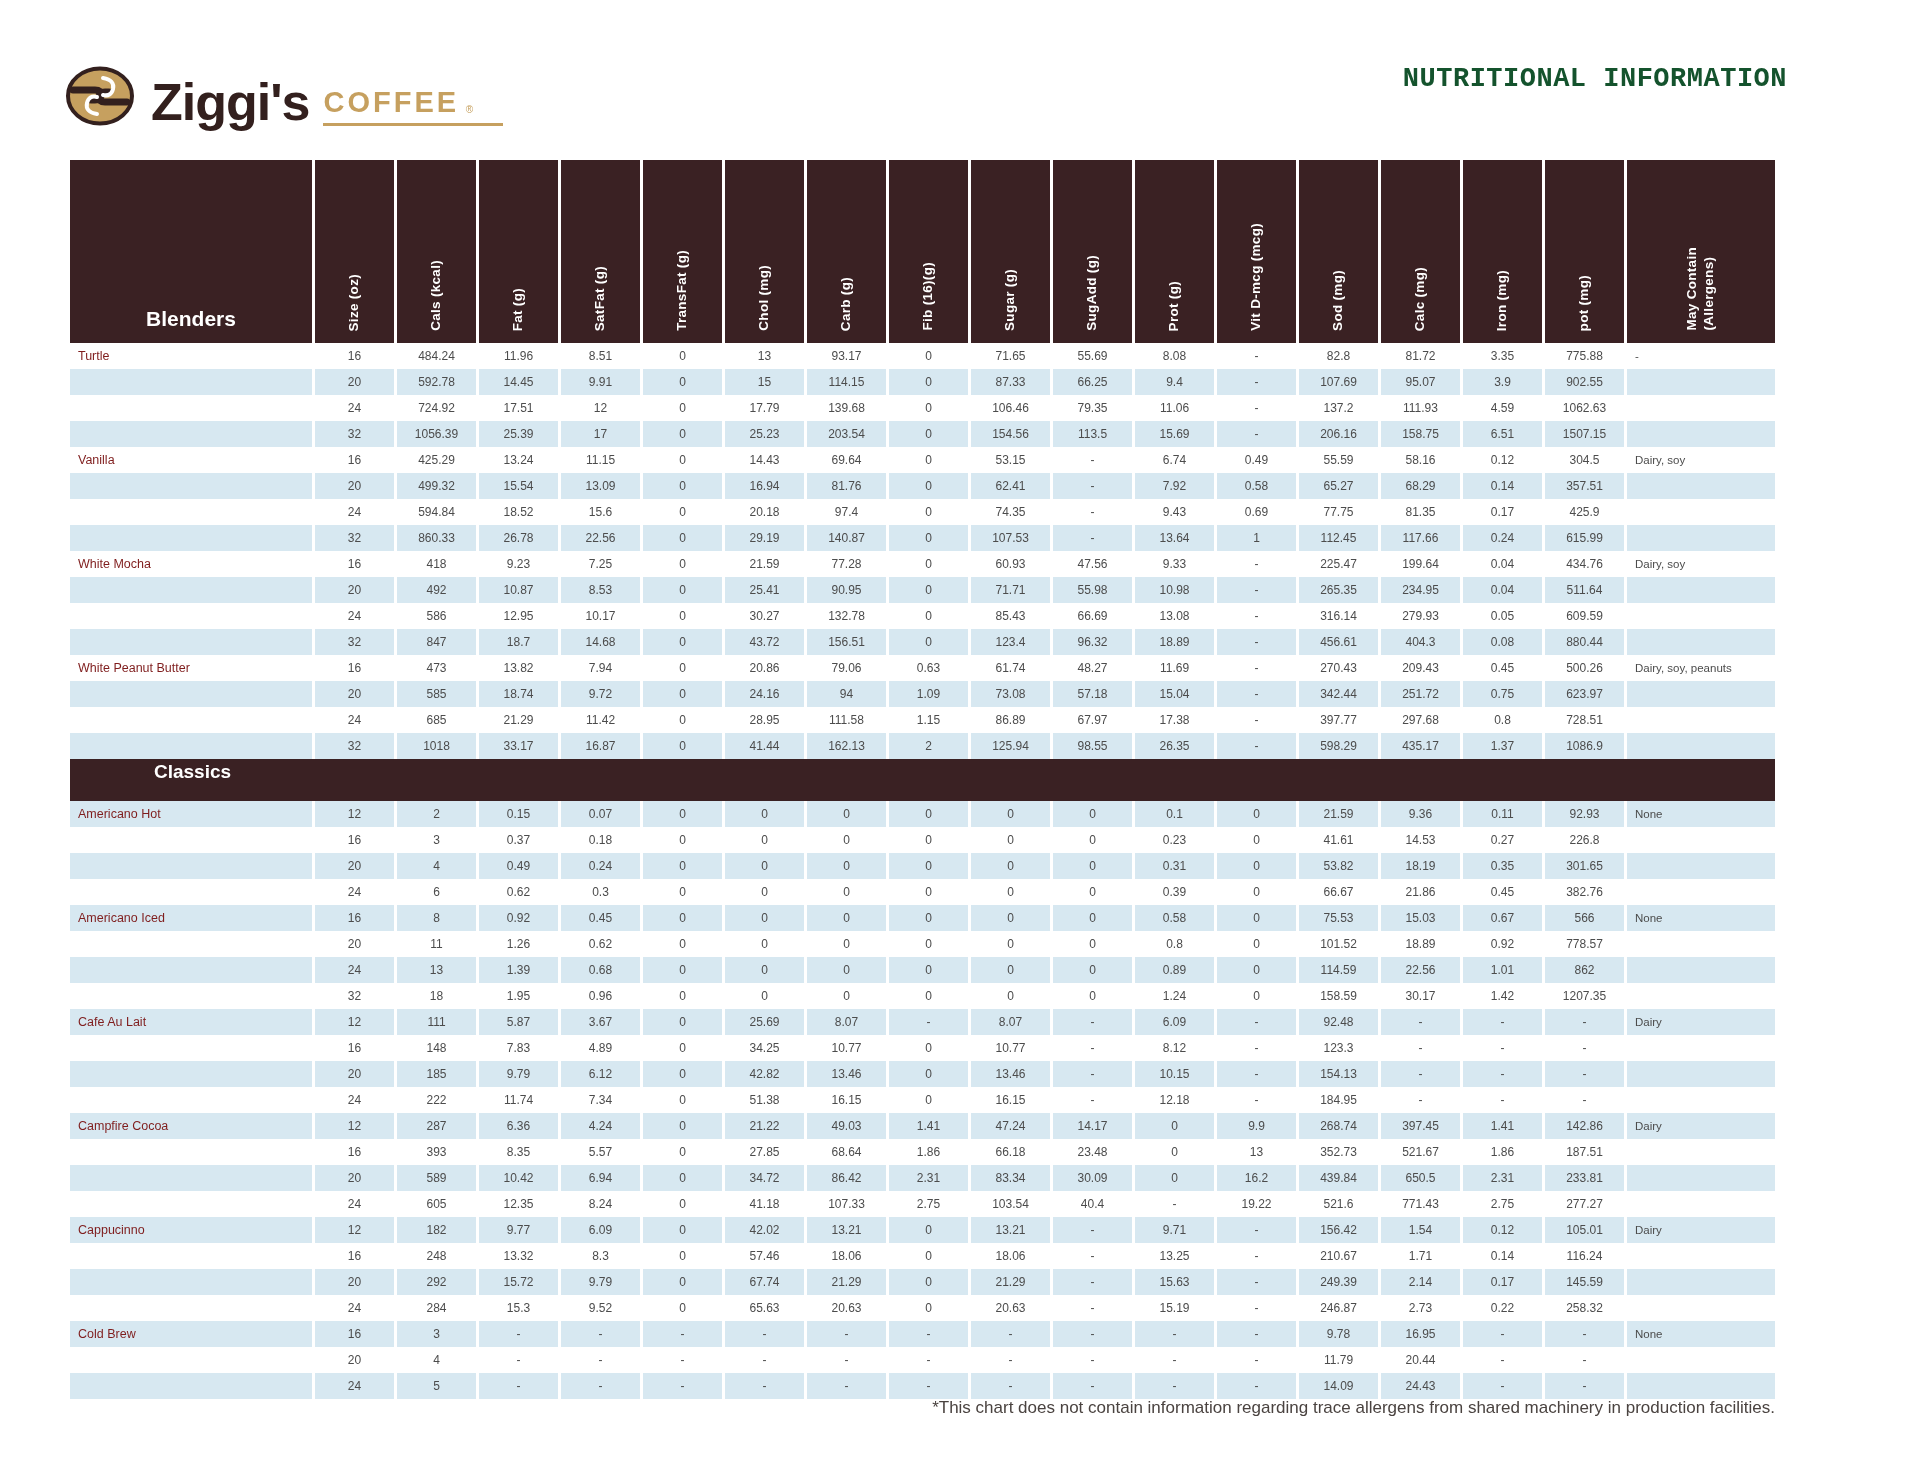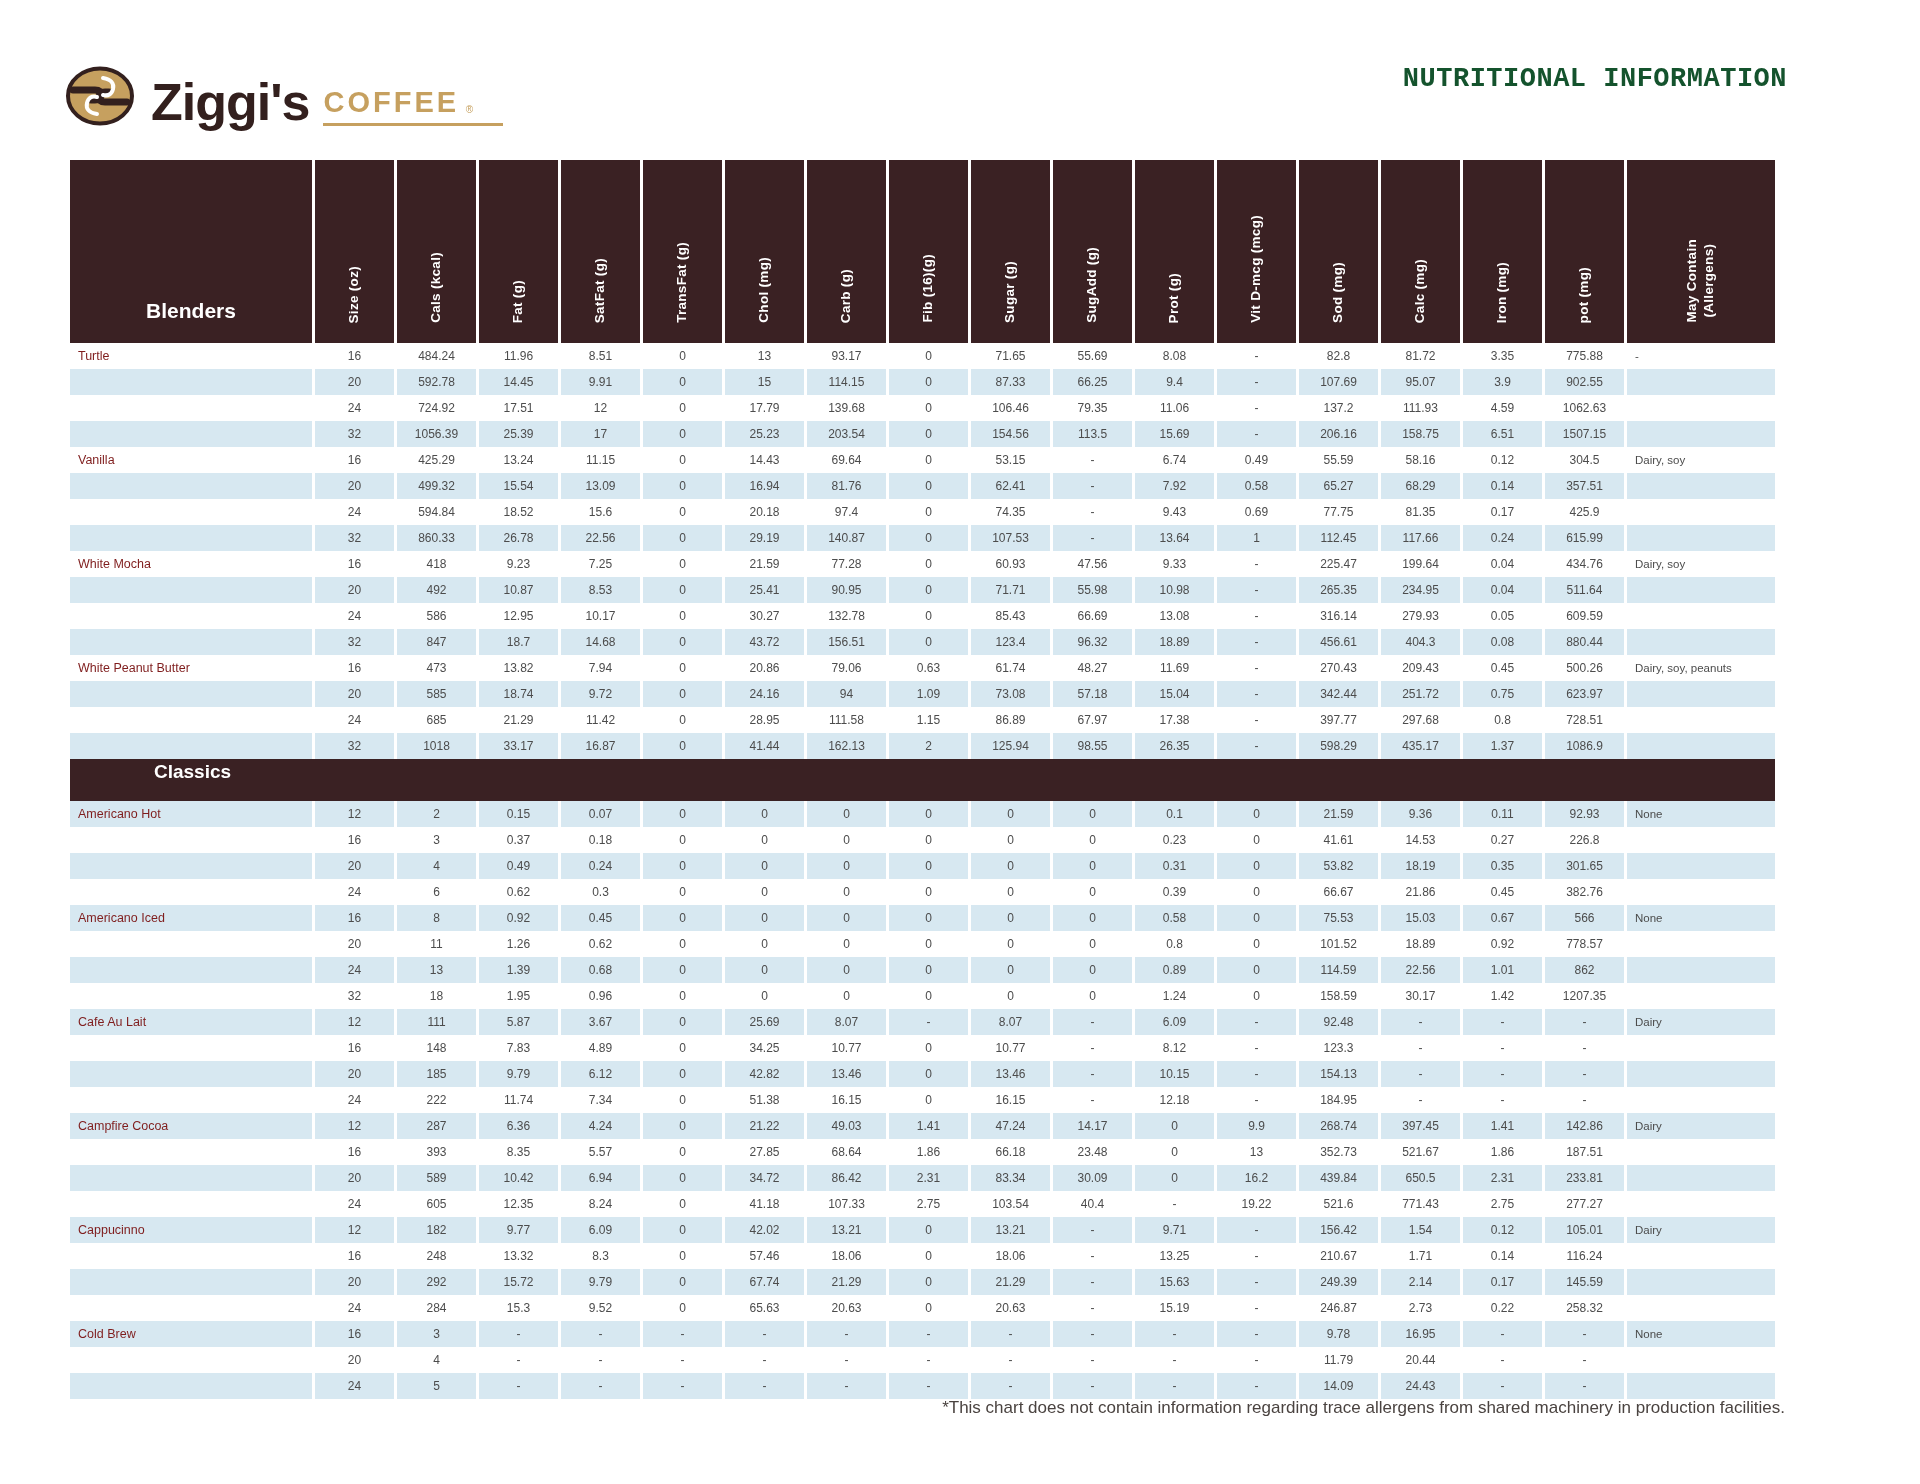--- a/index.html
+++ b/index.html
@@ -15,27 +15,27 @@
   
   .logo{position:absolute;left:65px;top:66px;display:flex;align-items:flex-end;}
   .logo svg{display:block;margin-right:16px;}
   .brand-name{font-size:52px;font-weight:bold;color:#33201e;letter-spacing:-1px;line-height:0.9;}
   .coffee-wrap{margin-left:14px;margin-bottom:0;padding-bottom:6px;border-bottom:3px solid var(--gold);padding-right:44px;position:relative;}
   .coffee-word{font-size:29px;font-weight:bold;color:var(--gold);letter-spacing:3px;line-height:1;}
   .reg{position:absolute;right:30px;bottom:8px;font-size:10px;color:var(--gold);}
 
   
   .doc-title{position:absolute;top:64px;right:133px;font-size:27px;font-weight:bold;color:#14532d;letter-spacing:0.5px;font-family:Liberation Mono, monospace;}
-  .footnote{position:absolute;top:1398px;right:135px;font-size:17px;color:#4a4340;}
+  .footnote{position:absolute;top:1398px;right:145px;font-size:17px;color:#4a4340;}
 
   
   .ntable{position:absolute;left:70px;top:160px;width:1705px;}
   .grid-row{display:grid;grid-template-columns:245px repeat(16,82px) 148px;}
   .header-row{height:183px;}
-  .header-cell{background:var(--brown);border-right:3px solid #fff;display:flex;align-items:flex-end;justify-content:center;padding-bottom:20px;text-align:center;}
+  .header-cell{background:var(--brown);border-right:3px solid #fff;display:flex;align-items:flex-end;justify-content:center;padding-bottom:12px;}
   .header-cell:last-child{border-right:none;}
   .hlabel{writing-mode:vertical-rl;transform:rotate(180deg);color:#fff;font-size:13.5px;font-weight:bold;letter-spacing:0.3px;white-space:pre-line;line-height:1.25;}
   .blenders-label{color:#fff;font-size:21px;font-weight:bold;}
   .band-row{height:42px;background:var(--brown);display:grid;grid-template-columns:245px 1fr;}
   .band-label{color:#fff;font-size:19px;font-weight:bold;text-align:center;line-height:25px;}
   .trow{height:26px;}
   .trow .c{border-right:3px solid #fff;text-align:center;line-height:26px;font-size:12px;color:var(--txt);overflow:hidden;white-space:nowrap;}
   .trow .c:last-child{border-right:none;}
   .trow.blue .c{background:var(--blue);}
   .c.namec{text-align:left;padding-left:8px;font-size:12.5px;color:#7f1d1d;}

